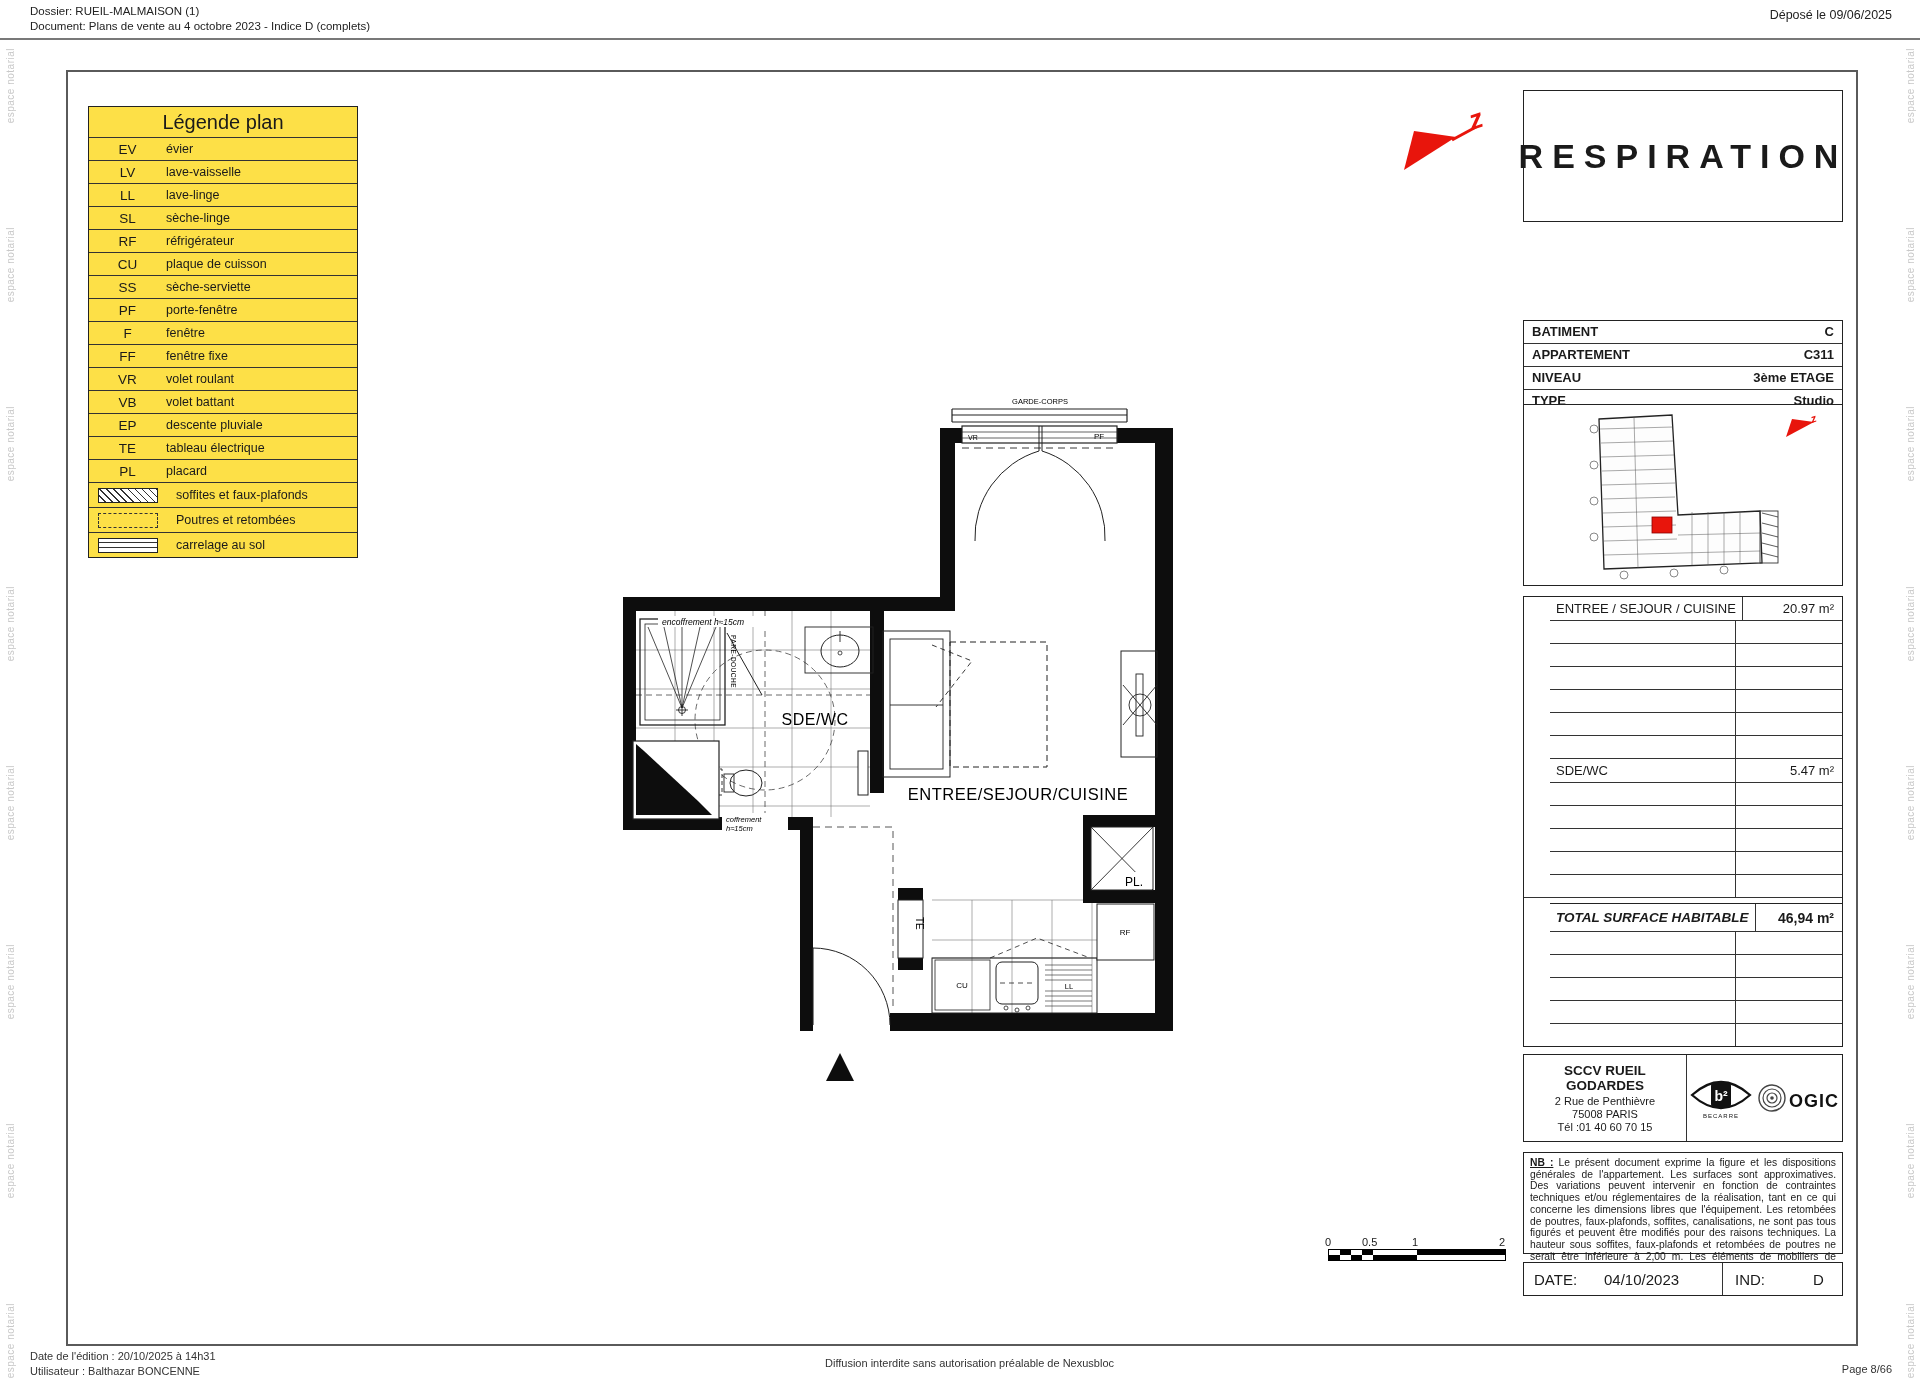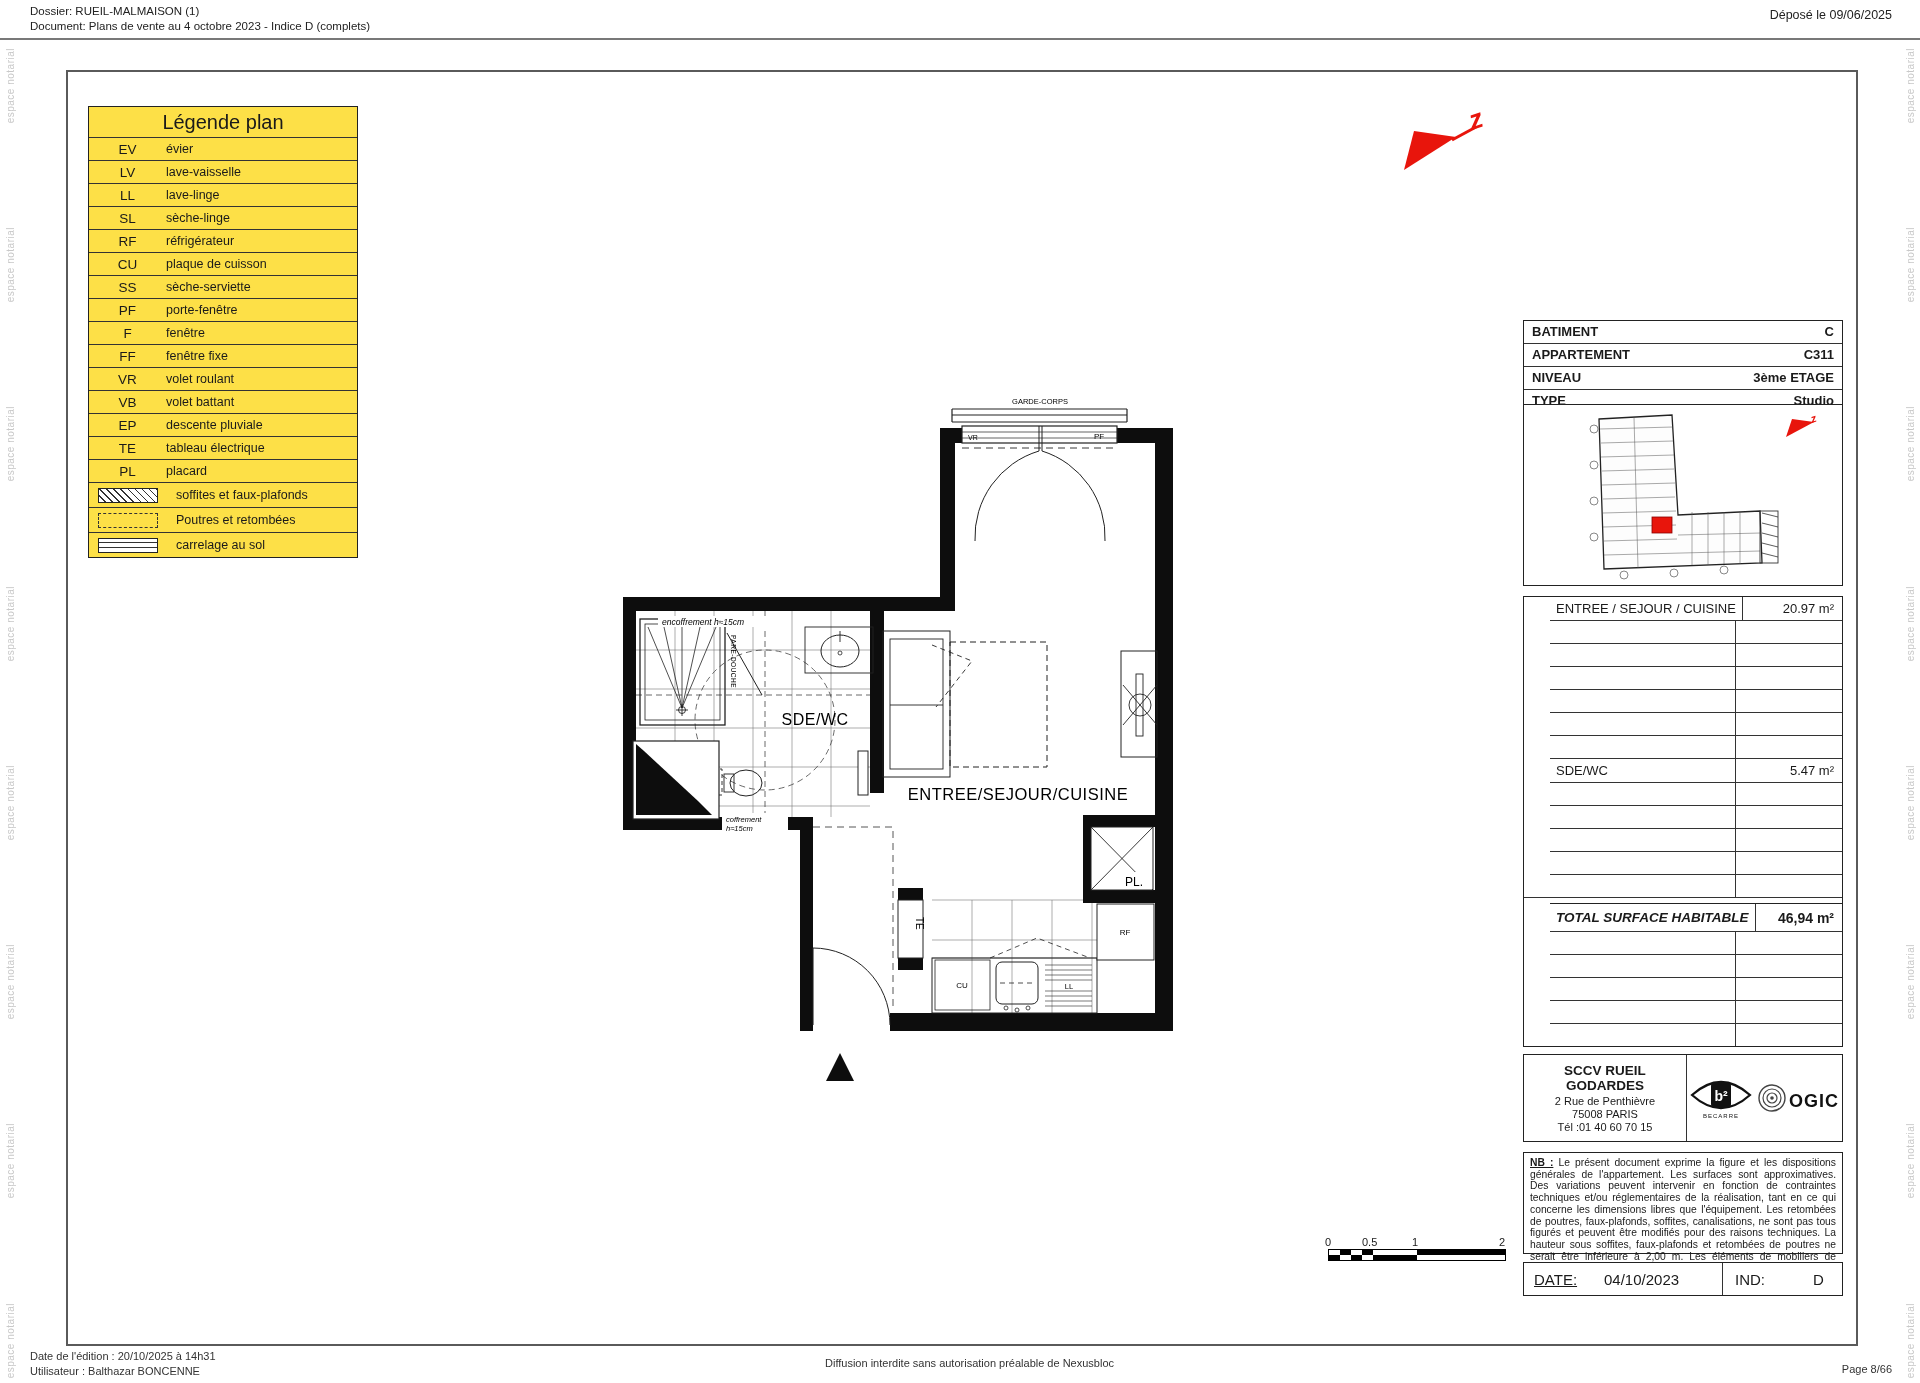--- a/index.html
+++ b/index.html
@@ -51,21 +51,21 @@
   .srow.total .vcell{font-size:14px;}
   .company{top:1054px;height:88px;display:flex;}
   .comp-left{width:162px;border-right:1px solid #333;display:flex;flex-direction:column;
              justify-content:center;text-align:center;}
   .comp-left .cname{font-size:13.5px;font-weight:bold;margin-bottom:2px;}
   .comp-left .cline{font-size:11px;line-height:13px;}
   .comp-right{flex:1;display:flex;align-items:center;justify-content:space-evenly;}
   .nb{top:1152px;height:102px;padding:4px 6px;font-size:10.3px;line-height:11.7px;text-align:justify;}
   .nb b{text-decoration:underline;}
   .daterow{top:1262px;height:34px;display:flex;align-items:center;font-size:15px;}
-  .daterow .dlab{padding-left:10px;width:70px;text-decoration:underline;}
+  .daterow .dlab{padding-left:10px;width:70px;}
   .daterow .dval{width:90px;text-align:left;}
   .daterow .sep{width:1px;align-self:stretch;background:#333;margin-left:28px;}
   .daterow .ilab{padding-left:12px;width:60px;}
   .daterow .ival{flex:1;text-align:center;}
   
   .scalebar{position:absolute;left:1328px;top:1236px;width:180px;}
   .sb-labels{position:relative;height:13px;font-size:11px;}
   .sb-labels span{position:absolute;top:0;}
   .sb-bar{position:relative;width:176px;height:10px;border:1px solid #000;box-sizing:content-box;}
   .sb-seg{position:absolute;height:5px;}
@@ -365,20 +365,23 @@
 
     <g stroke="#222" fill="none">
       <rect x="491" y="432" width="62" height="63" stroke-width="1"></rect>
       <line x1="491" y1="432" x2="553" y2="495" stroke-width="0.9"></line>
       <line x1="491" y1="495" x2="553" y2="432" stroke-width="0.9"></line>
     </g>
     <rect x="516" y="477" width="36" height="17" fill="#fff"></rect>
     <text x="534" y="491" font-size="12" text-anchor="middle">PL.</text>
   </svg>
 
+  <div class="rbox respiration">
+    <span>RESPIRATION</span>
+  </div>
 
 
   <div class="rbox info">
     <div class="irow">
         <span>BATIMENT</span>
         <span>C</span>
       </div>
     <div class="irow">
         <span>APPARTEMENT</span>
         <span>C311</span>

